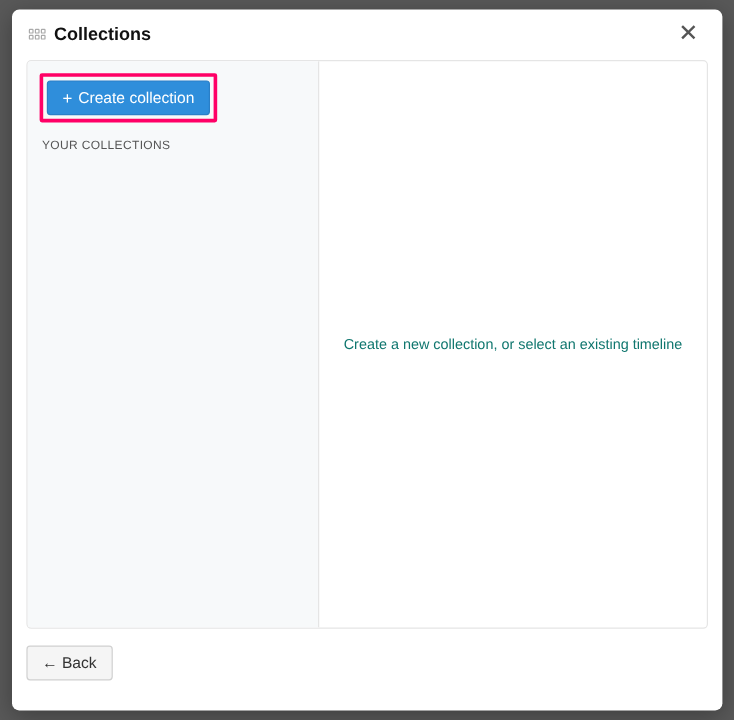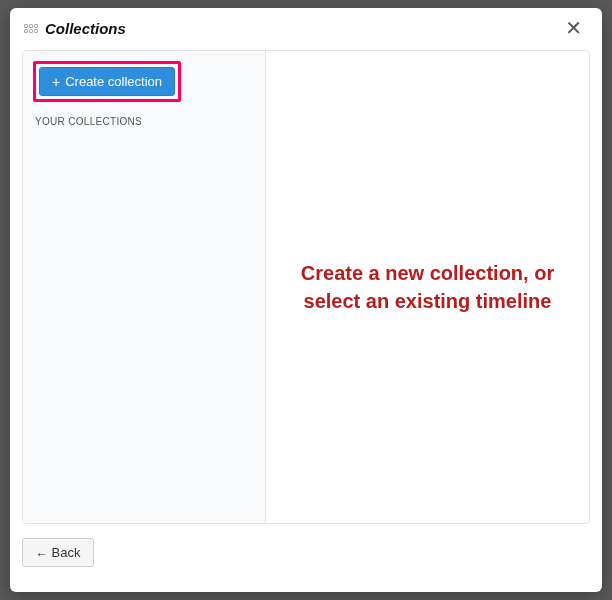--- a/index.html
+++ b/index.html
@@ -31,21 +31,20 @@
     .modal-header {
       display: flex;
       align-items: center;
       justify-content: space-between;
       padding: 8px 14px 4px 14px;
     }
     .header-left {
       display: flex;
       align-items: center;
       gap: 7px;
-      font-style: italic;
     }
     .icon-grid {
       display: grid;
       grid-template-columns: repeat(3, 4px);
       grid-template-rows: repeat(2, 4px);
       gap: 1px;
     }
     .icon-grid span {
       width: 4px;
       height: 4px;
@@ -113,23 +112,23 @@
     }
     .main-panel {
       flex: 1;
       display: flex;
       align-items: center;
       justify-content: center;
       padding: 20px;
     }
     .placeholder {
       text-align: center;
-      color: #b91c1c;
-      font-size: 20px;
-      font-weight: bold;
+      color: #0f766e;
+      font-size: 12px;
+      font-weight: normal;
       line-height: 1.4;
     }
     .modal-footer {
       padding: 6px 12px 25px 12px;
     }
     .back-btn {
       background: #f5f5f5;
       border: 1px solid #d0d0d0;
       border-radius: 3px;
       padding: 6px 12px;

